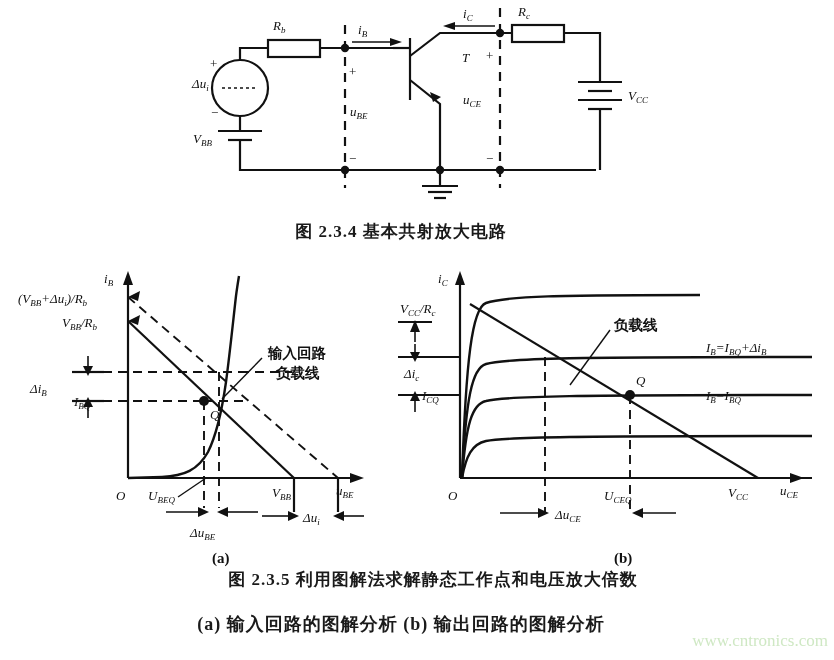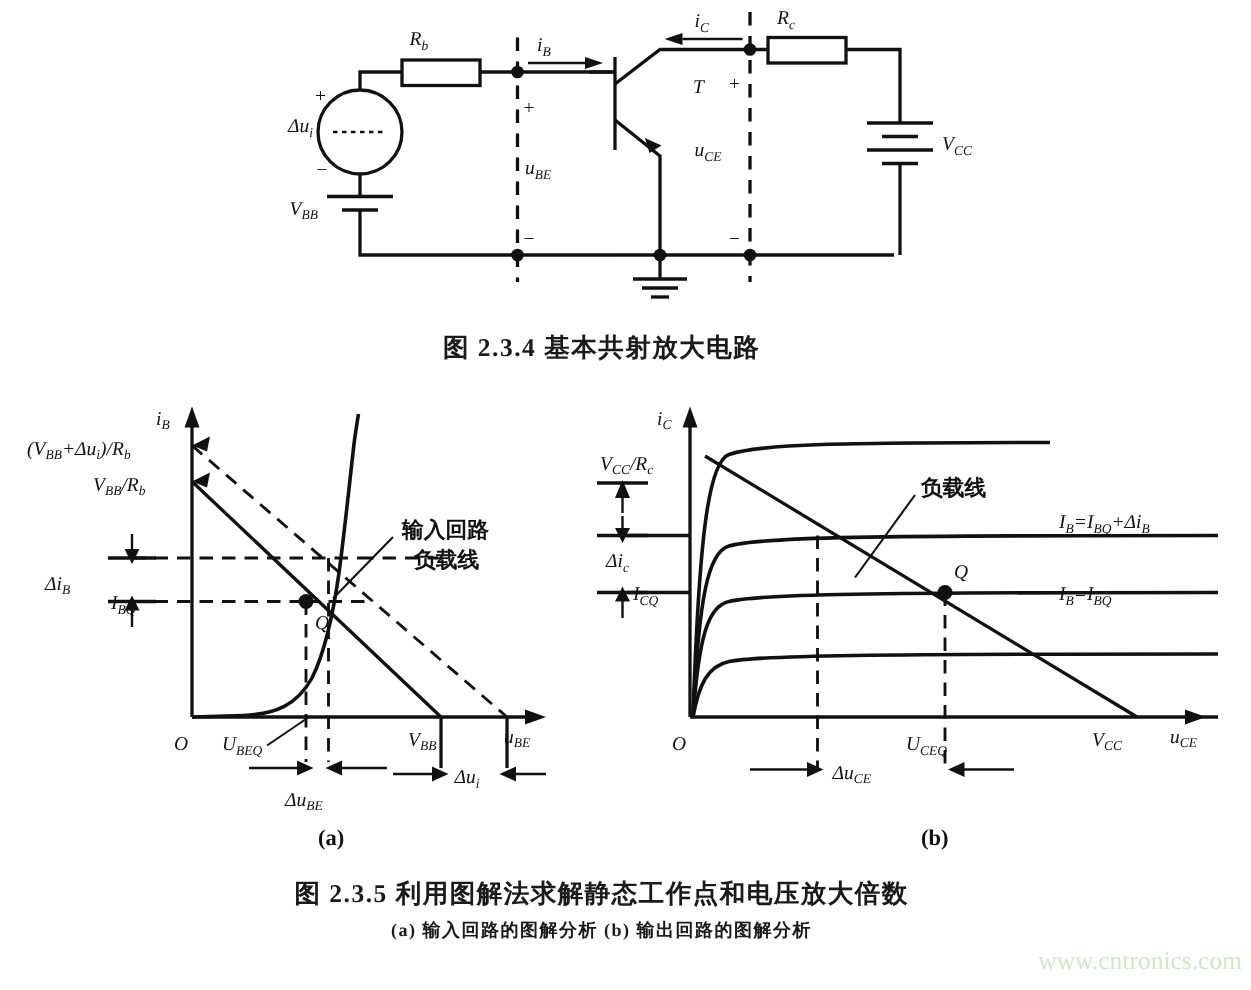--- a/index.html
+++ b/index.html
@@ -33,27 +33,28 @@
     font-family: "Liberation Serif", serif;
     color: #1a1a1a;
     letter-spacing: 1px;
   }
   #cap-fig234 {
     top: 220px;
     font-size: 17px;
     font-weight: bold;
   }
   #cap-fig235 {
-    top: 584px;
+    top: 568px;
     font-size: 17px;
     font-weight: bold;
+    margin-left: 32px;
   }
   #cap-fig235-sub {
     top: 612px;
-    font-size: 12px;
+    font-size: 18px;
     font-weight: bold;
   }
   #watermark {
     position: absolute;
     right: 6px;
     top: 631px;
     font-family: Liberation Serif, serif;
     font-size: 17px;
     color: #cfe8c4;
     letter-spacing: 0px;

